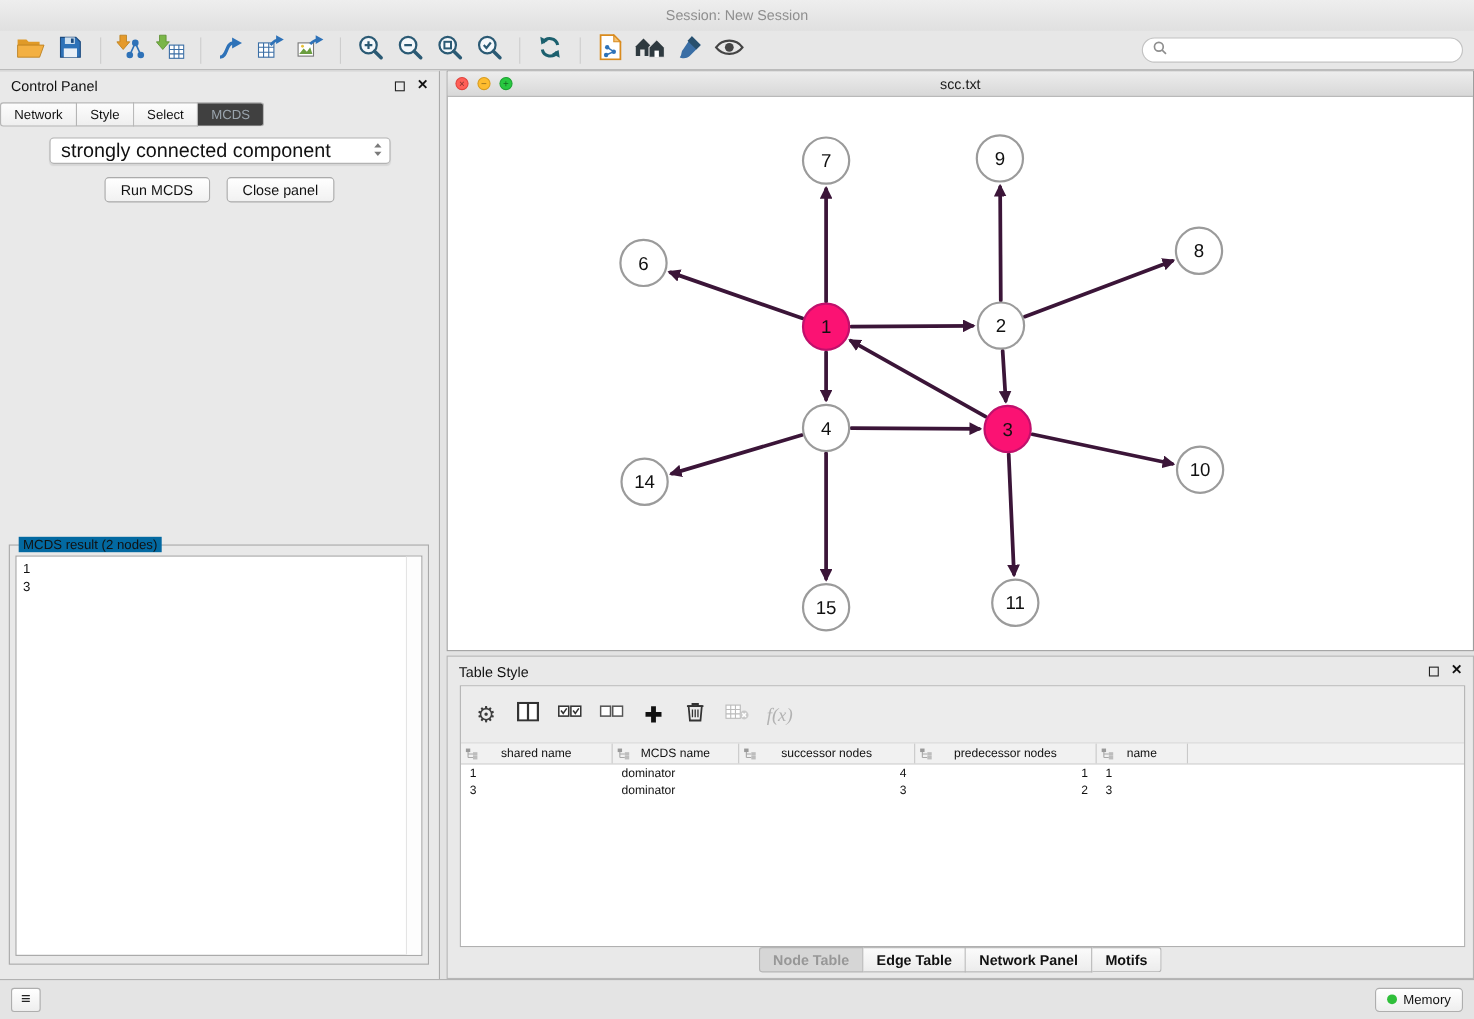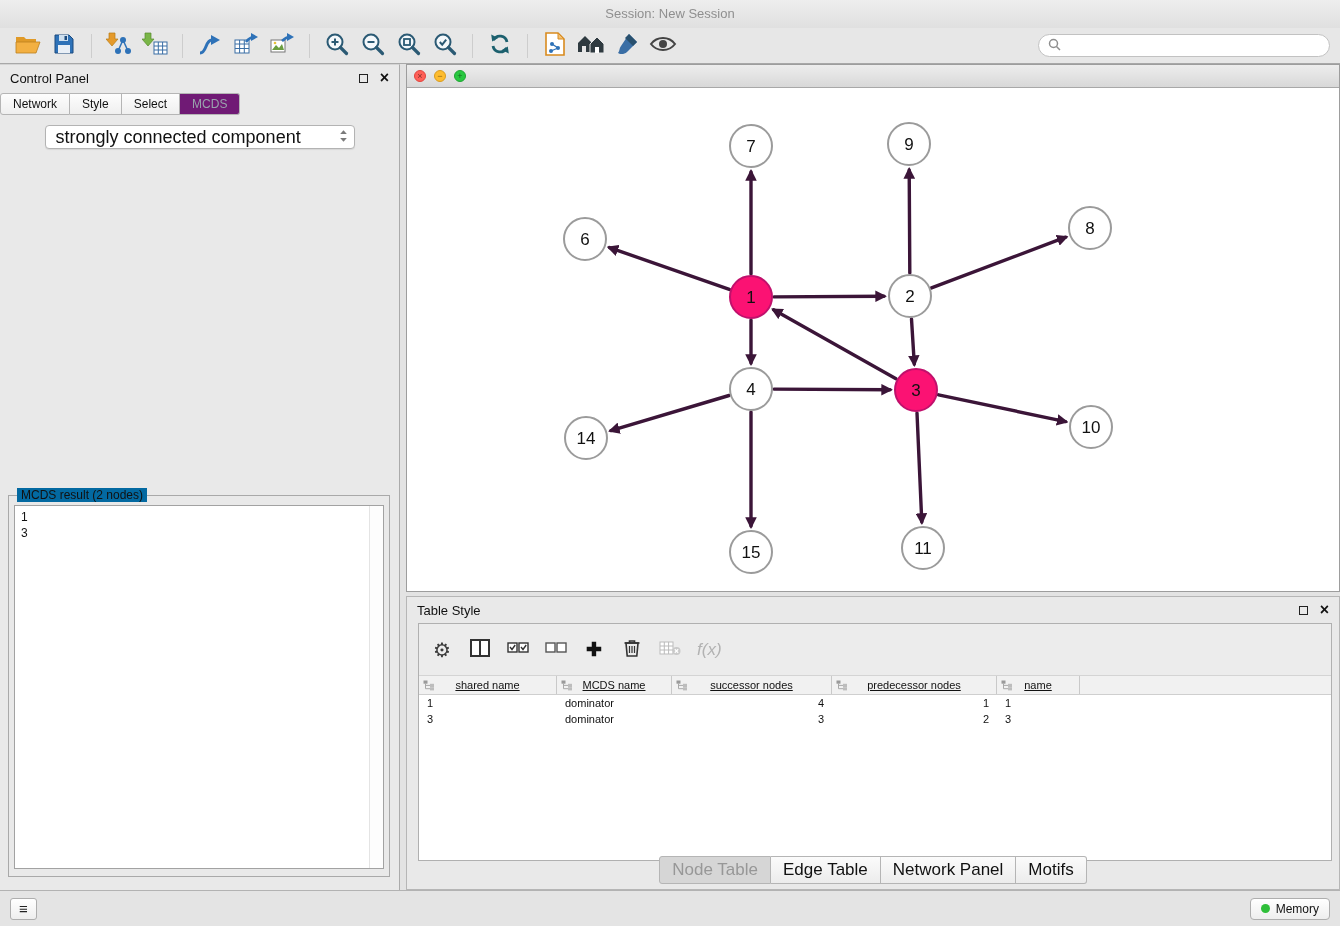--- a/index.html
+++ b/index.html
@@ -43,21 +43,21 @@
     position:absolute; left:0; top:64px; width:400px; height:826px;
     background:#e9e9e9; border-right:1px solid #ababab; border-top:1px solid #d4d4d4;
   }
   .cp-tabs { display:flex; justify-content:flex-start; margin-top:2px; }
   .tabstrip .tab, .cp-tabs .tab, .table-tabs .tab {
     font-size:12px; padding:3px 12px; border:1px solid #b5b5b5; border-left:none;
     background:linear-gradient(#fdfdfd,#efefef); cursor:pointer; color:#111;
   }
   .cp-tabs .tab:first-child, .table-tabs .tab:first-child { border-left:1px solid #b5b5b5; border-radius:3px 0 0 3px; }
   .cp-tabs .tab:last-child, .table-tabs .tab:last-child { border-radius:0 3px 3px 0; }
-  .cp-tabs .tab.active { background:#701a75; color:#9aa4ad; }
+  .cp-tabs .tab.active { background:#404040; color:#9aa4ad; }
   .cp-opt-label { text-align:center; font-size:13px; margin-top:24px; }
   .dropdown {
     width:310px; height:24px; margin:10px auto 0; background:#fff;
     border:1px solid #b3b3b3; border-radius:4px; box-shadow:0 1px 1px rgba(0,0,0,0.08);
     display:flex; align-items:center; justify-content:space-between;
     padding:0 6px 0 10px; font-size:18px; cursor:pointer;
   }
   .cp-buttons { display:flex; justify-content:center; gap:15px; margin-top:12px; }
   .cp-buttons button {
     font-family:"Liberation Sans",sans-serif; font-size:13px; padding:3px 14px;
@@ -96,32 +96,32 @@
     background:#e9e9e9; border:1px solid #b6b6b6;
   }
   .table-container { position:absolute; left:11px; top:26px; right:7px; height:238px;
     background:#fff; border:1px solid #b0b0b0; overflow:hidden; }
   .table-toolbar { height:52px; background:#ececec; border-bottom:1px solid #d4d4d4;
     display:flex; align-items:center; padding:0 12px; gap:16px; }
   .ttbtn { display:inline-flex; align-items:center; justify-content:center;
     min-width:22px; height:26px; cursor:pointer; color:#333; }
   .gear-glyph { font-size:20px; color:#3c3c3c; }
   .plus-glyph { font-size:19px; font-weight:bold; color:#111; }
-  .fx { font-family:Liberation Sans, sans-serif; font-style:italic; font-size:17px; color:#b2b2b2; }
+  .fx { font-family:Liberation Serif, serif; font-style:italic; font-size:17px; color:#b2b2b2; }
   .table-header { display:flex; height:19px; background:#f1f1f1;
     border-bottom:1px solid #cfcfcf; }
   .th { flex:none; display:flex; align-items:center; justify-content:center;
-    font-size:11px; border-right:1px solid #c9c9c9; position:relative; cursor:pointer;text-decoration:underline; }
+    font-size:11px; border-right:1px solid #c9c9c9; position:relative; cursor:pointer; }
   .th .th-icon { position:absolute; left:4px; top:4px; }
   .tr { display:flex; height:16px; cursor:default; }
   .td { flex:none; font-size:11px; line-height:16px; padding:0 8px;
     white-space:nowrap; overflow:hidden; }
   .td.right { text-align:right; }
   .table-tabs { position:absolute; left:0; right:0; bottom:5px; display:flex; justify-content:center; }
-  .table-tabs .tab { font-size:17px; font-weight:normal; background:linear-gradient(#fbfbfb,#ececec); }
+  .table-tabs .tab { font-size:13px; font-weight:bold; background:linear-gradient(#fbfbfb,#ececec); }
   .table-tabs .tab.active { background:#d6d6d6; color:#979797; }
   
   .statusbar { position:absolute; left:0; bottom:0; width:100%; height:36px;
     background:#e4e4e4; border-top:1px solid #b2b2b2;
     display:flex; align-items:center; padding:0 10px; }
   .status-btn { width:27px; height:22px; border:1px solid #aeaeae; border-radius:3px;
     background:linear-gradient(#ffffff,#eeeeee); display:inline-flex; align-items:center;
     justify-content:center; font-size:15px; cursor:pointer; color:#222; }
   .memory-btn { margin-left:auto; height:22px; border:1px solid #aeaeae; border-radius:4px;
     background:linear-gradient(#ffffff,#eeeeee); display:inline-flex; align-items:center;
@@ -289,37 +289,42 @@
         <div class="tab">Select</div>
         <div class="tab active">MCDS</div>
       </div>
     <div class="dropdown">
       <span>strongly connected component</span>
       <span><svg width="9" height="14" viewBox="0 0 9 14">
             <path d="M1.2 5 L4.5 1.2 L7.8 5 Z" fill="#7a7a7a"></path>
             <path d="M1.2 9 L4.5 12.8 L7.8 9 Z" fill="#7a7a7a"></path>
           </svg></span>
     </div>
+    <div class="cp-buttons">
+      <button>Run MCDS</button>
+      <button>Close panel</button>
+    </div>
     <div class="result-box">
       <span class="result-title">MCDS result (2 nodes)</span>
       <div class="result-list">
         <div class="result-items">
             <div class="result-item">1</div>
             <div class="result-item">3</div>
           </div>
         <div class="result-scroll"></div>
       </div>
     </div>
   </div>
 
   <div class="network-window">
     <div class="net-titlebar">
       <span class="tl red">×</span>
       <span class="tl yellow">−</span>
       <span class="tl green">+</span>
+      <span class="net-title">scc.txt</span>
     </div>
     <svg class="net-canvas" width="932" height="503" viewBox="0 0 932 503">
         <defs>
           <marker id="arw" viewBox="0 0 10 10" refX="7.5" refY="5" markerWidth="3.4" markerHeight="3.4" orient="auto">
             <path d="M0,0 L10,5 L0,10 Z" fill="#3b1538"></path>
           </marker>
         </defs>
         <line x1="344.0" y1="186.0" x2="344.0" y2="84.0" stroke="#3b1538" stroke-width="3.4" stroke-linecap="round" marker-end="url(#arw)"></line>
         <line x1="322.3" y1="201.4" x2="202.5" y2="159.6" stroke="#3b1538" stroke-width="3.4" stroke-linecap="round" marker-end="url(#arw)"></line>
         <line x1="367.0" y1="208.9" x2="477.0" y2="208.2" stroke="#3b1538" stroke-width="3.4" stroke-linecap="round" marker-end="url(#arw)"></line>

